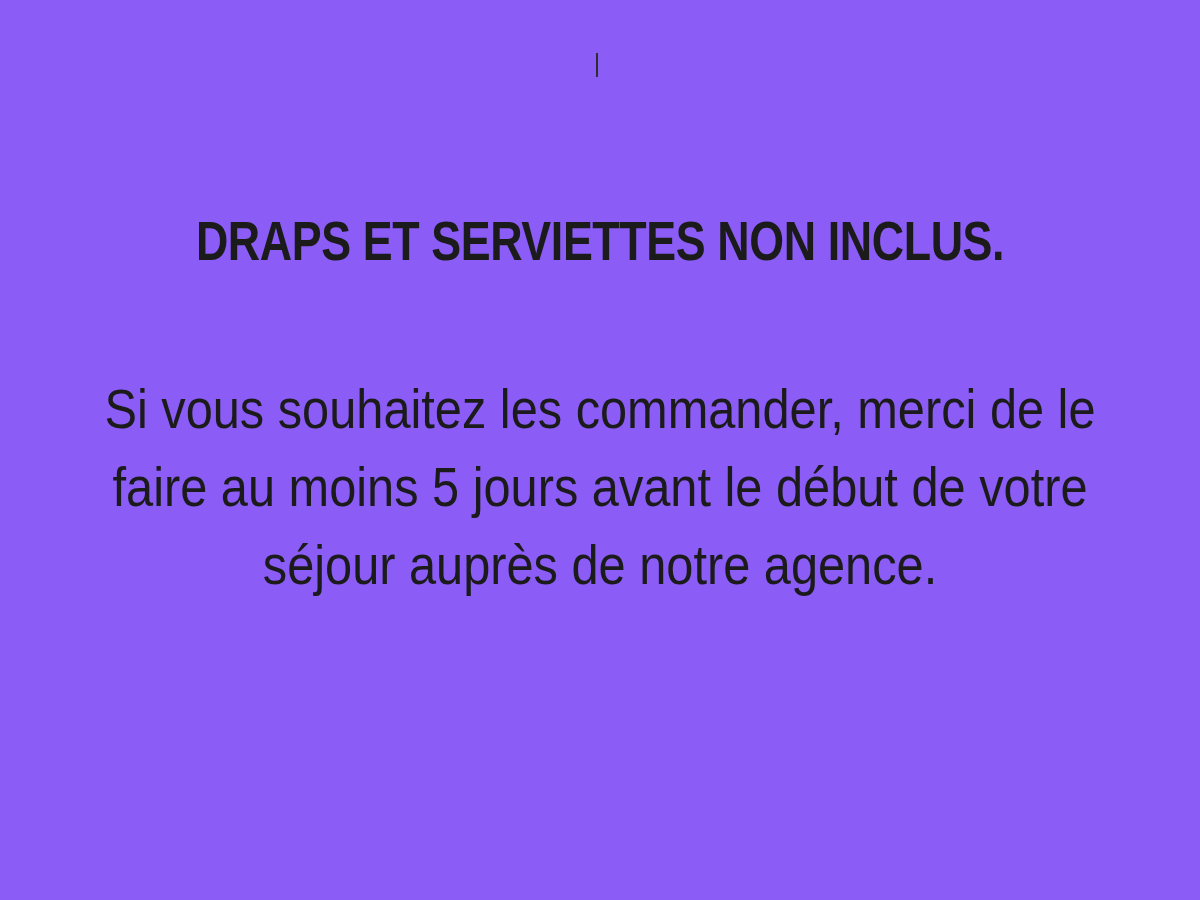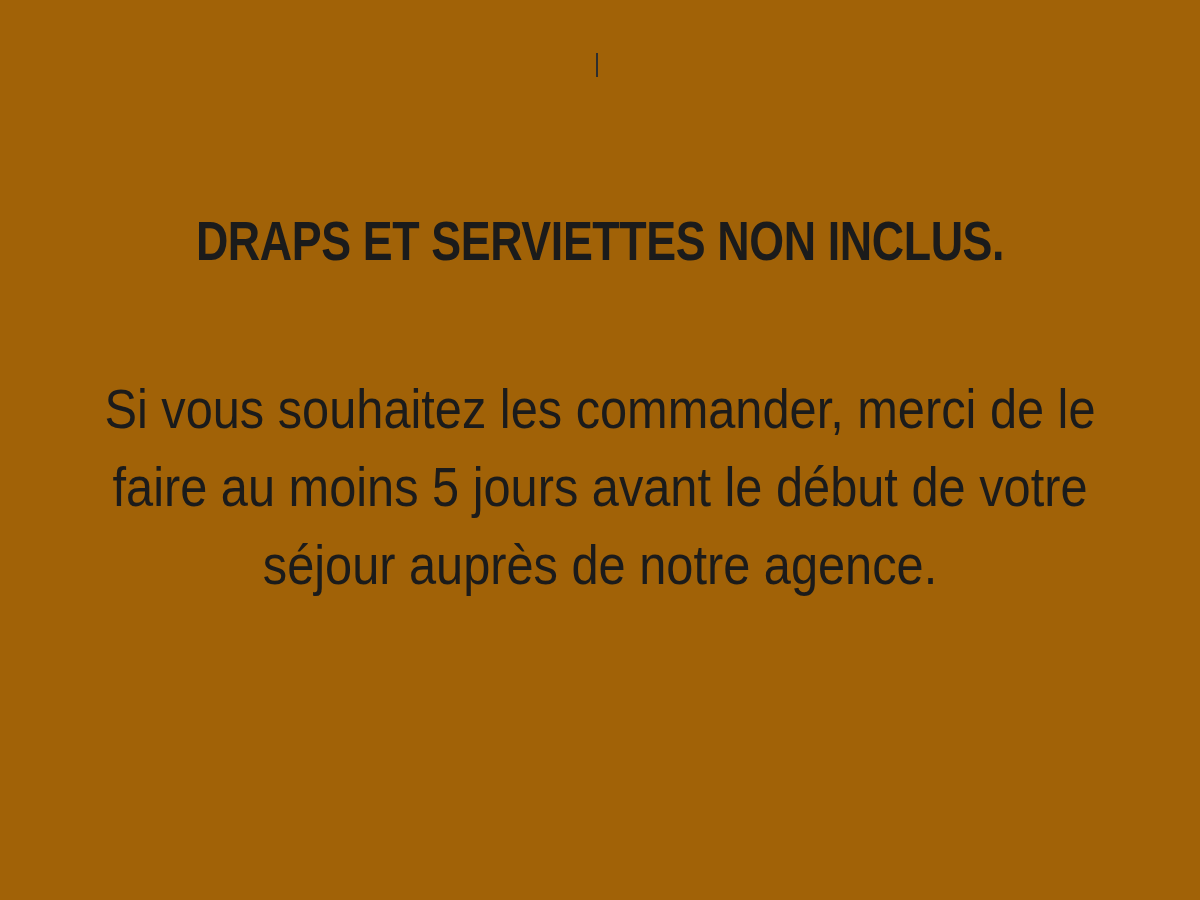--- a/index.html
+++ b/index.html
@@ -3,21 +3,21 @@
 <meta charset="utf-8">
 <style>
   html, body {
     margin: 0;
     padding: 0;
   }
   .page {
     position: relative;
     width: 1200px;
     height: 900px;
-    background: #a16207;
+    background: #8b5cf6;
     overflow: hidden;
     font-family: "Liberation Sans", sans-serif;
   }
   .caret {
     position: absolute;
     left: 596px;
     top: 53px;
     width: 2px;
     height: 24px;
     background: #2e2e2e;

